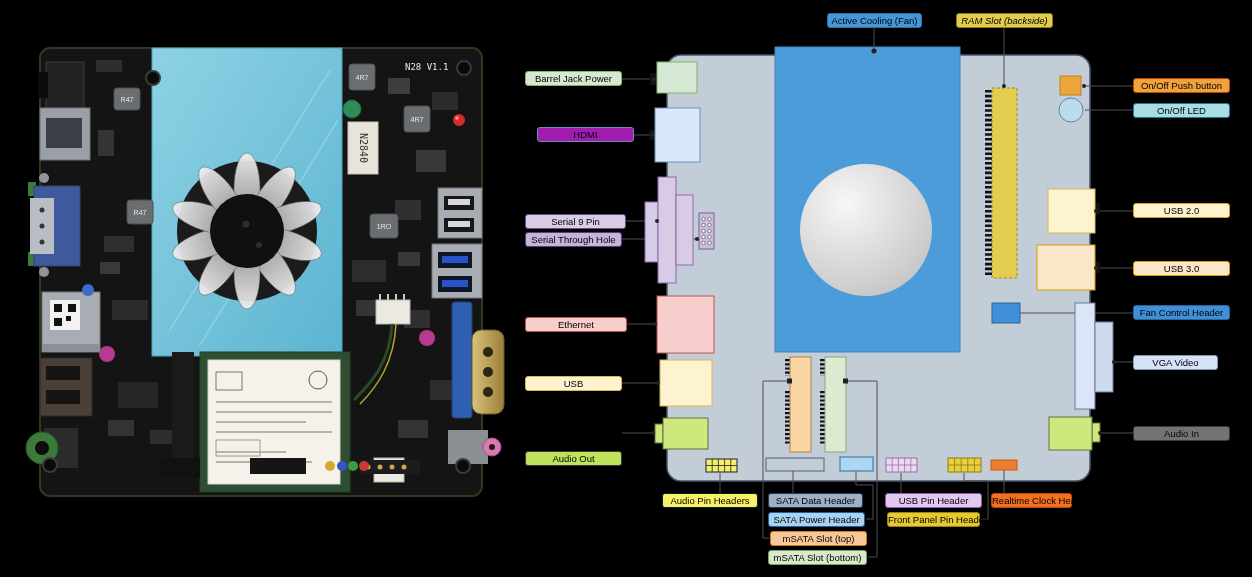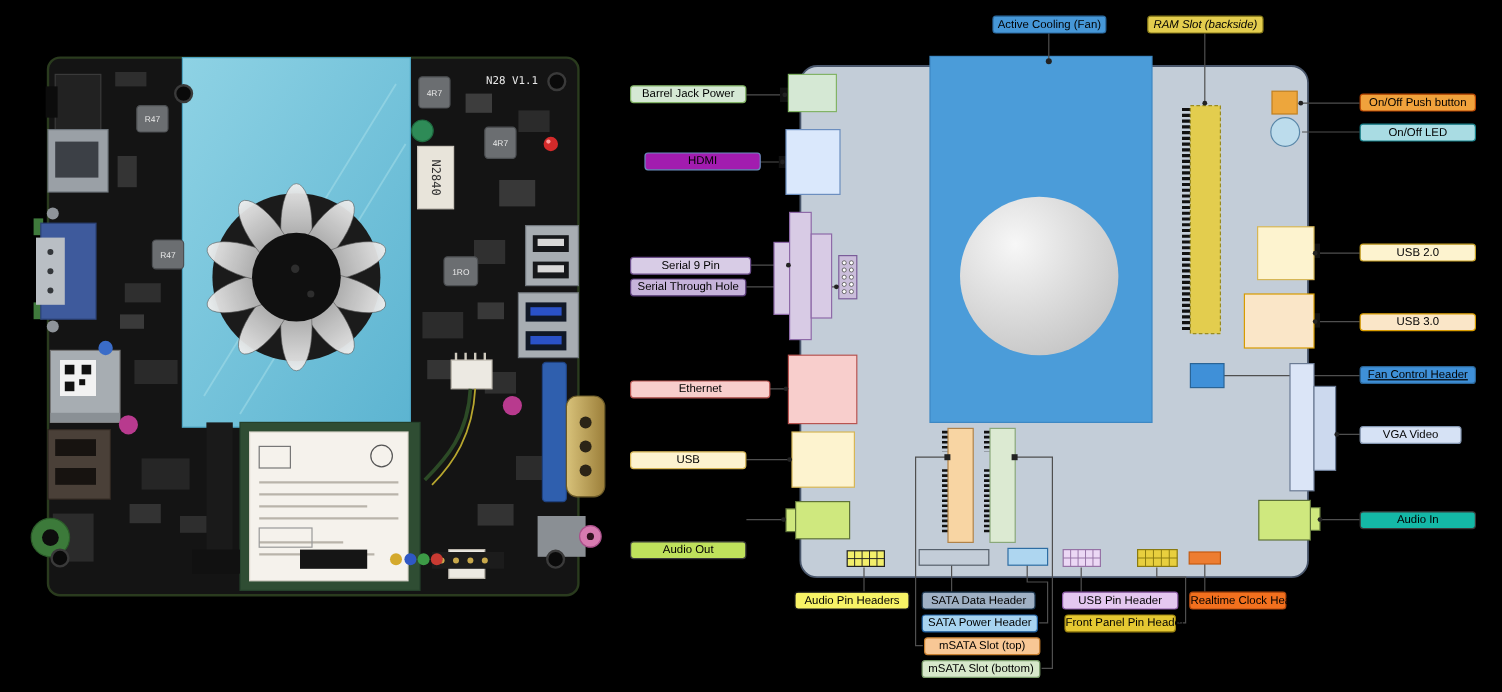--- a/index.html
+++ b/index.html
@@ -313,31 +313,31 @@
   </g>
 </svg>
 
 <div class="lbl" style="left: 827px; top: 13px; width: 95px; background-color: rgb(70, 151, 215); border-color: rgb(45, 109, 163);">Active Cooling (Fan)</div>
 <div class="lbl" style="left: 956px; top: 13px; width: 97px; background-color: rgb(227, 205, 78); border-color: rgb(138, 125, 26); font-style: italic;">RAM Slot (backside)</div>
 
 <div class="lbl" style="left: 525px; top: 71px; width: 97px; background-color: rgb(213, 232, 212); border-color: rgb(130, 179, 102);">Barrel Jack Power</div>
 <div class="lbl" style="left: 537px; top: 127px; width: 97px; background-color: #a21caf; border-color: rgb(108, 142, 191);">HDMI</div>
 <div class="lbl" style="left: 525px; top: 214px; width: 101px; background-color: rgb(216, 204, 230); border-color: rgb(107, 77, 138);">Serial 9 Pin</div>
 <div class="lbl" style="left: 525px; top: 232px; width: 97px; background-color: rgb(198, 179, 218); border-color: rgb(90, 60, 122);">Serial Through Hole</div>
-<div class="lbl" style="left: 525px; top: 317px; width: 117px; background-color: rgb(248, 206, 204); border-color: rgb(184, 84, 80);">Ethernet</div>
+<div class="lbl" style="left: 525px; top: 317px; width: 102px; background-color: rgb(248, 206, 204); border-color: rgb(184, 84, 80);">Ethernet</div>
 <div class="lbl" style="left: 525px; top: 376px; width: 97px; background-color: rgb(253, 243, 207); border-color: rgb(214, 182, 86);">USB</div>
 <div class="lbl" style="left: 525px; top: 426px; width: 97px; background-color: rgb(191, 225, 92); border-color: rgb(58, 58, 58); margin-top: 25px;">Audio Out</div>
 
 <div class="lbl" style="left: 1133px; top: 78px; width: 97px; background-color: rgb(240, 162, 60); border-color: rgb(185, 71, 3);">On/Off Push button</div>
 <div class="lbl" style="left: 1133px; top: 103px; width: 97px; background-color: rgb(169, 220, 227); border-color: rgb(23, 128, 138);">On/Off LED</div>
 <div class="lbl" style="left: 1133px; top: 203px; width: 97px; background-color: rgb(253, 243, 207); border-color: rgb(201, 162, 39);">USB 2.0</div>
 <div class="lbl" style="left: 1133px; top: 261px; width: 97px; background-color: rgb(250, 230, 200); border-color: rgb(215, 155, 0);">USB 3.0</div>
-<div class="lbl" style="left: 1133px; top: 305px; width: 97px; background-color: rgb(63, 144, 216); border-color: rgb(42, 100, 150); text-decoration: underline;">Fan Control Header</div>
+<div class="lbl" style="left: 1133px; top: 305px; width: 97px; background-color: rgb(63, 144, 216); border-color: rgb(42, 100, 150);">Fan Control Header</div>
 <div class="lbl" style="left: 1133px; top: 355px; width: 85px; background-color: rgb(214, 226, 245); border-color: rgb(132, 150, 176);">VGA Video</div>
-<div class="lbl" style="left: 1133px; top: 426px; width: 97px; background-color: #14b8a6; border-color: rgb(58, 58, 58);">Audio In</div>
+<div class="lbl" style="left: 1133px; top: 426px; width: 97px; background-color: #737373; border-color: rgb(58, 58, 58);">Audio In</div>
 
 <div class="lbl" style="left: 662px; top: 493px; width: 96px; background-color: rgb(248, 243, 102); border-color: rgb(26, 26, 26);">Audio Pin Headers</div>
 <div class="lbl" style="left: 768px; top: 493px; width: 95px; background-color: rgb(159, 176, 196); border-color: rgb(31, 58, 84);">SATA Data Header</div>
 <div class="lbl" style="left: 768px; top: 512px; width: 97px; background-color: rgb(167, 211, 240); border-color: rgb(31, 95, 160);">SATA Power Header</div>
 <div class="lbl" style="left: 770px; top: 531px; width: 97px; background-color: rgb(248, 199, 149); border-color: rgb(200, 127, 47);">mSATA Slot (top)</div>
 <div class="lbl" style="left: 768px; top: 550px; width: 99px; background-color: rgb(215, 232, 203); border-color: rgb(122, 156, 107);">mSATA Slot (bottom)</div>
 <div class="lbl" style="left: 885px; top: 493px; width: 97px; background-color: rgb(228, 199, 240); border-color: rgb(142, 92, 168);">USB Pin Header</div>
 <div class="lbl" style="left: 887px; top: 512px; width: 93px; background-color: rgb(229, 200, 50); border-color: rgb(156, 132, 16);">Front Panel Pin Header</div>
 <div class="lbl" style="left: 991px; top: 493px; width: 81px; background-color: rgb(242, 112, 30); border-color: rgb(179, 74, 14);">Realtime Clock Header</div>
 

